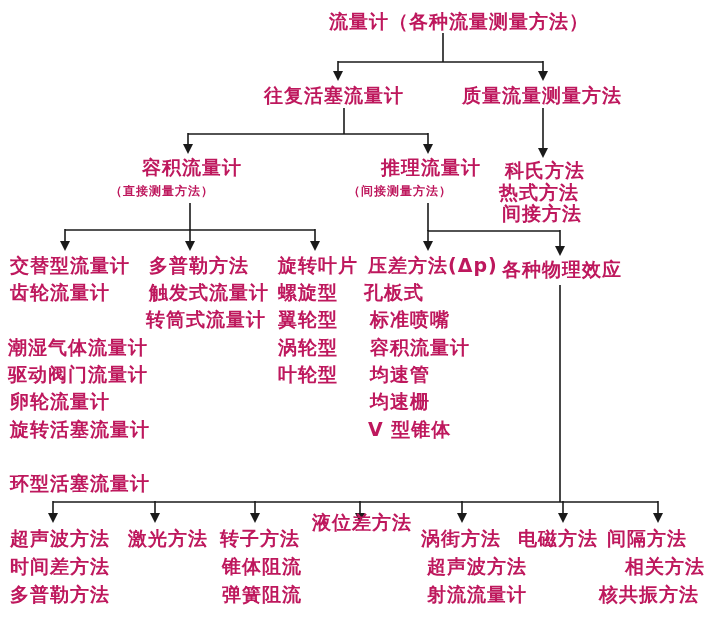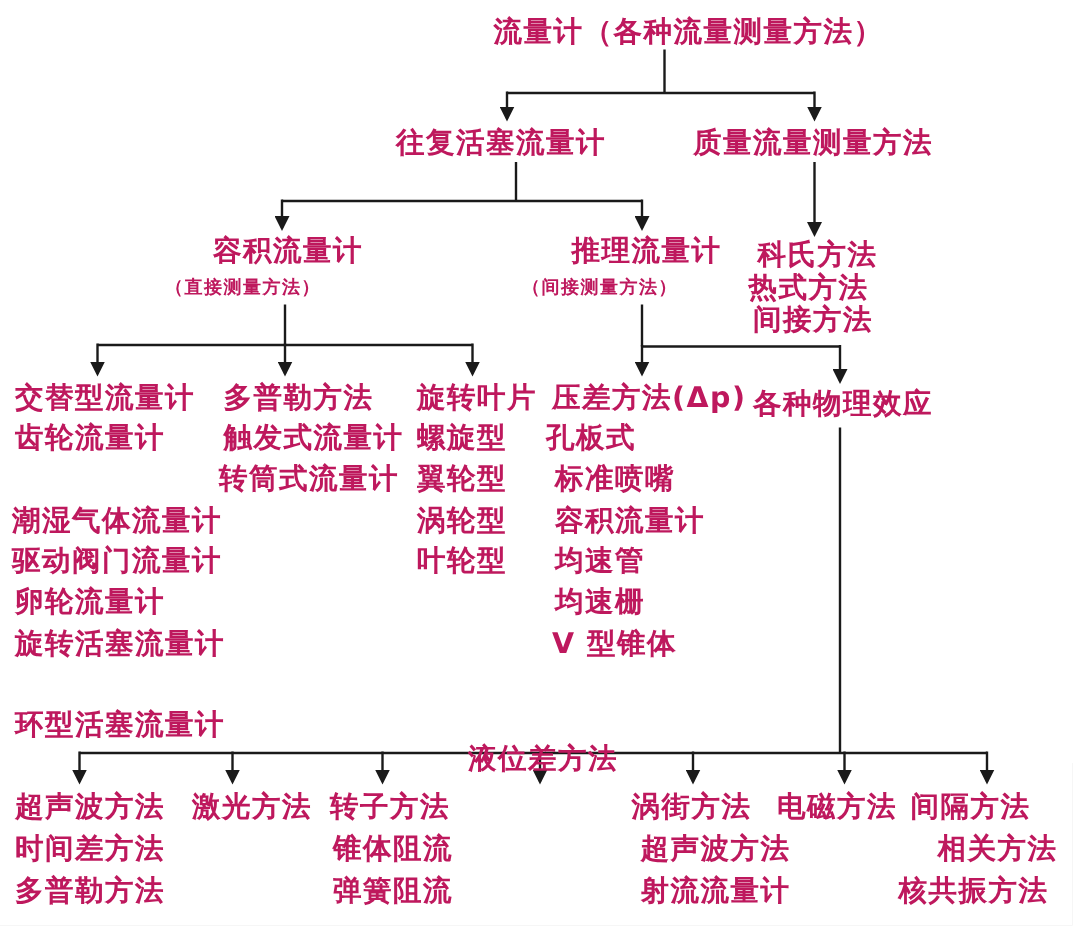--- a/index.html
+++ b/index.html
@@ -116,21 +116,21 @@
   <div class="node" style="left:10px;top:528px">超声波方法</div>
   <div class="node" style="left:10px;top:556px">时间差方法</div>
   <div class="node" style="left:10px;top:584px">多普勒方法</div>
 
   <div class="node" style="left:128px;top:528px">激光方法</div>
 
   <div class="node" style="left:220px;top:528px">转子方法</div>
   <div class="node" style="left:222px;top:556px">锥体阻流</div>
   <div class="node" style="left:222px;top:584px">弹簧阻流</div>
 
-  <div class="node" style="left:312px;top:496px">液位差方法</div>
+  <div class="node" style="left:312px;top:512px">液位差方法</div>
 
   <div class="node" style="left:421px;top:528px">涡街方法</div>
   <div class="node" style="left:427px;top:556px">超声波方法</div>
   <div class="node" style="left:427px;top:584px">射流流量计</div>
 
   <div class="node" style="left:518px;top:528px">电磁方法</div>
 
   <div class="node" style="left:607px;top:528px">间隔方法</div>
   <div class="node" style="left:625px;top:556px">相关方法</div>
   <div class="node" style="left:599px;top:584px">核共振方法</div>

